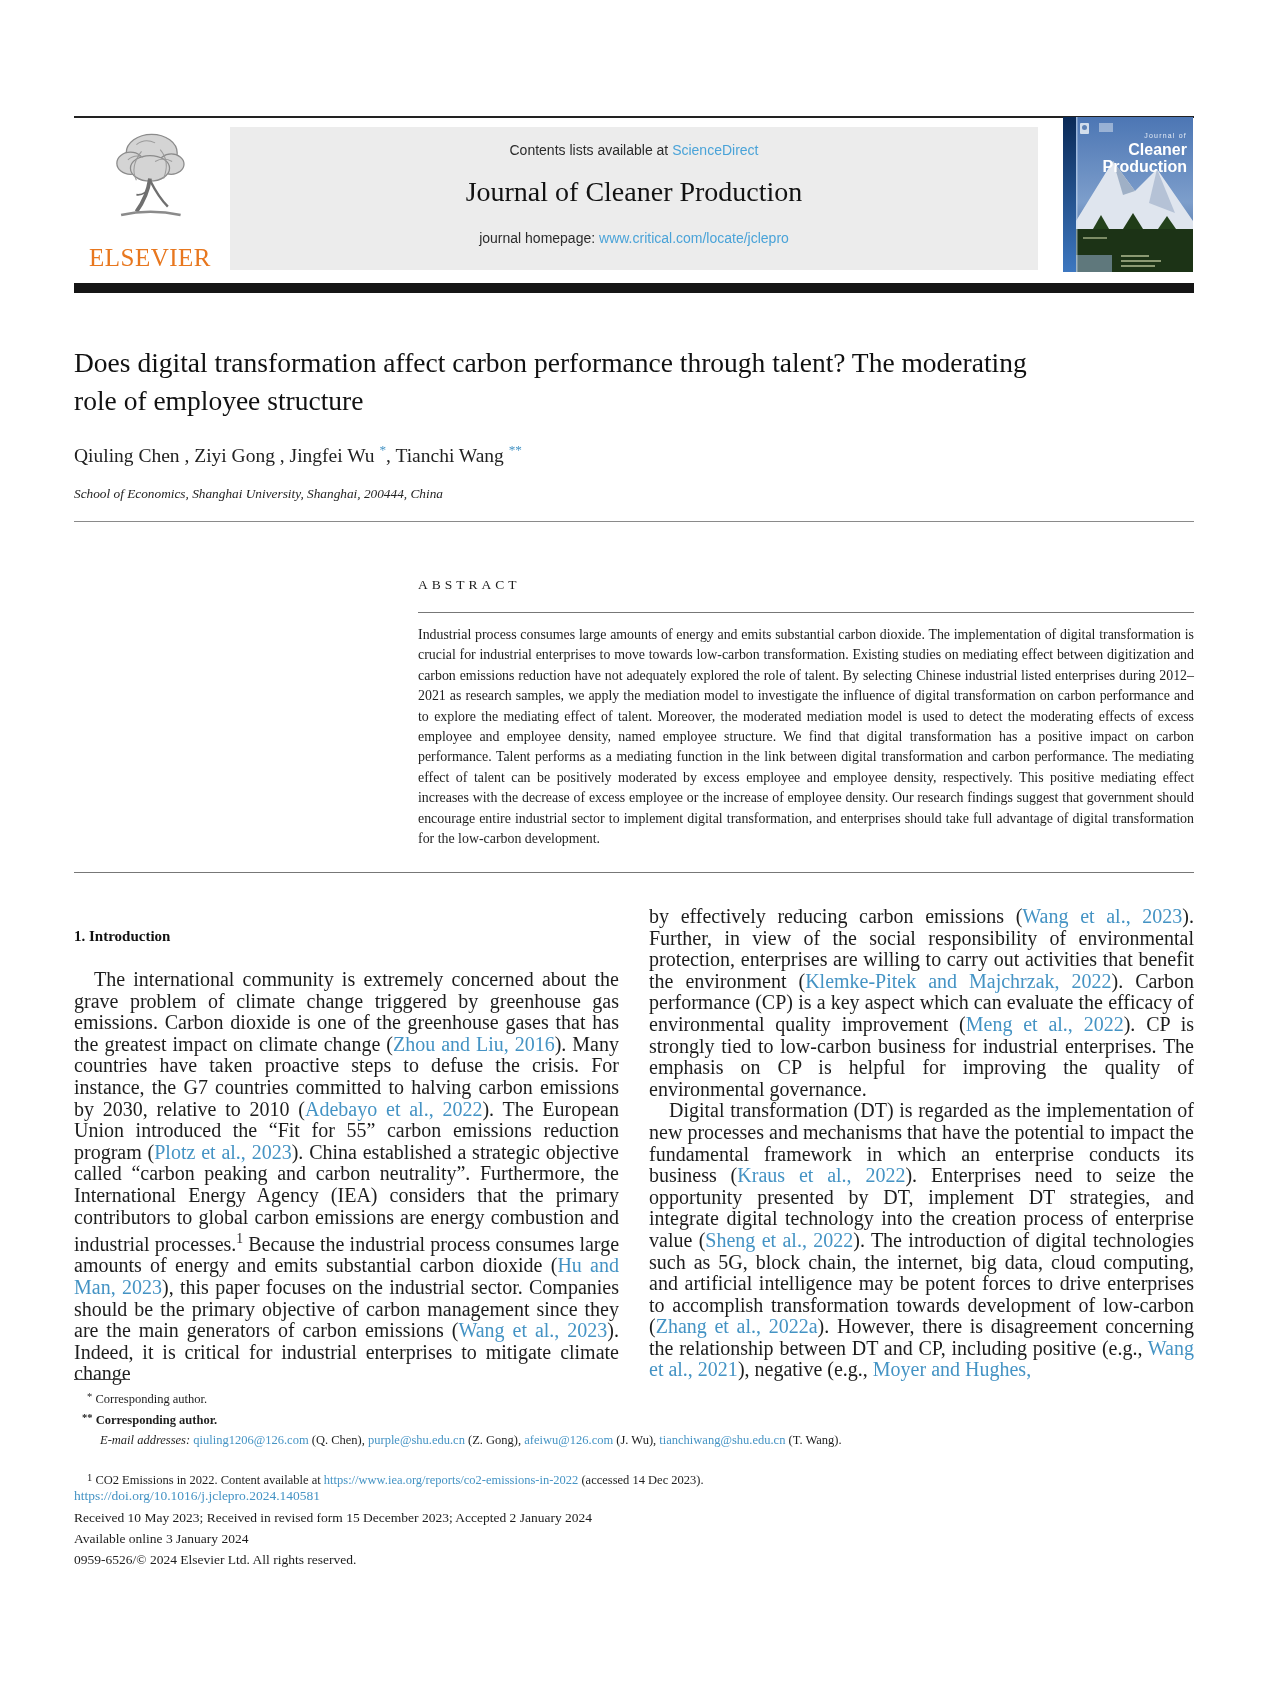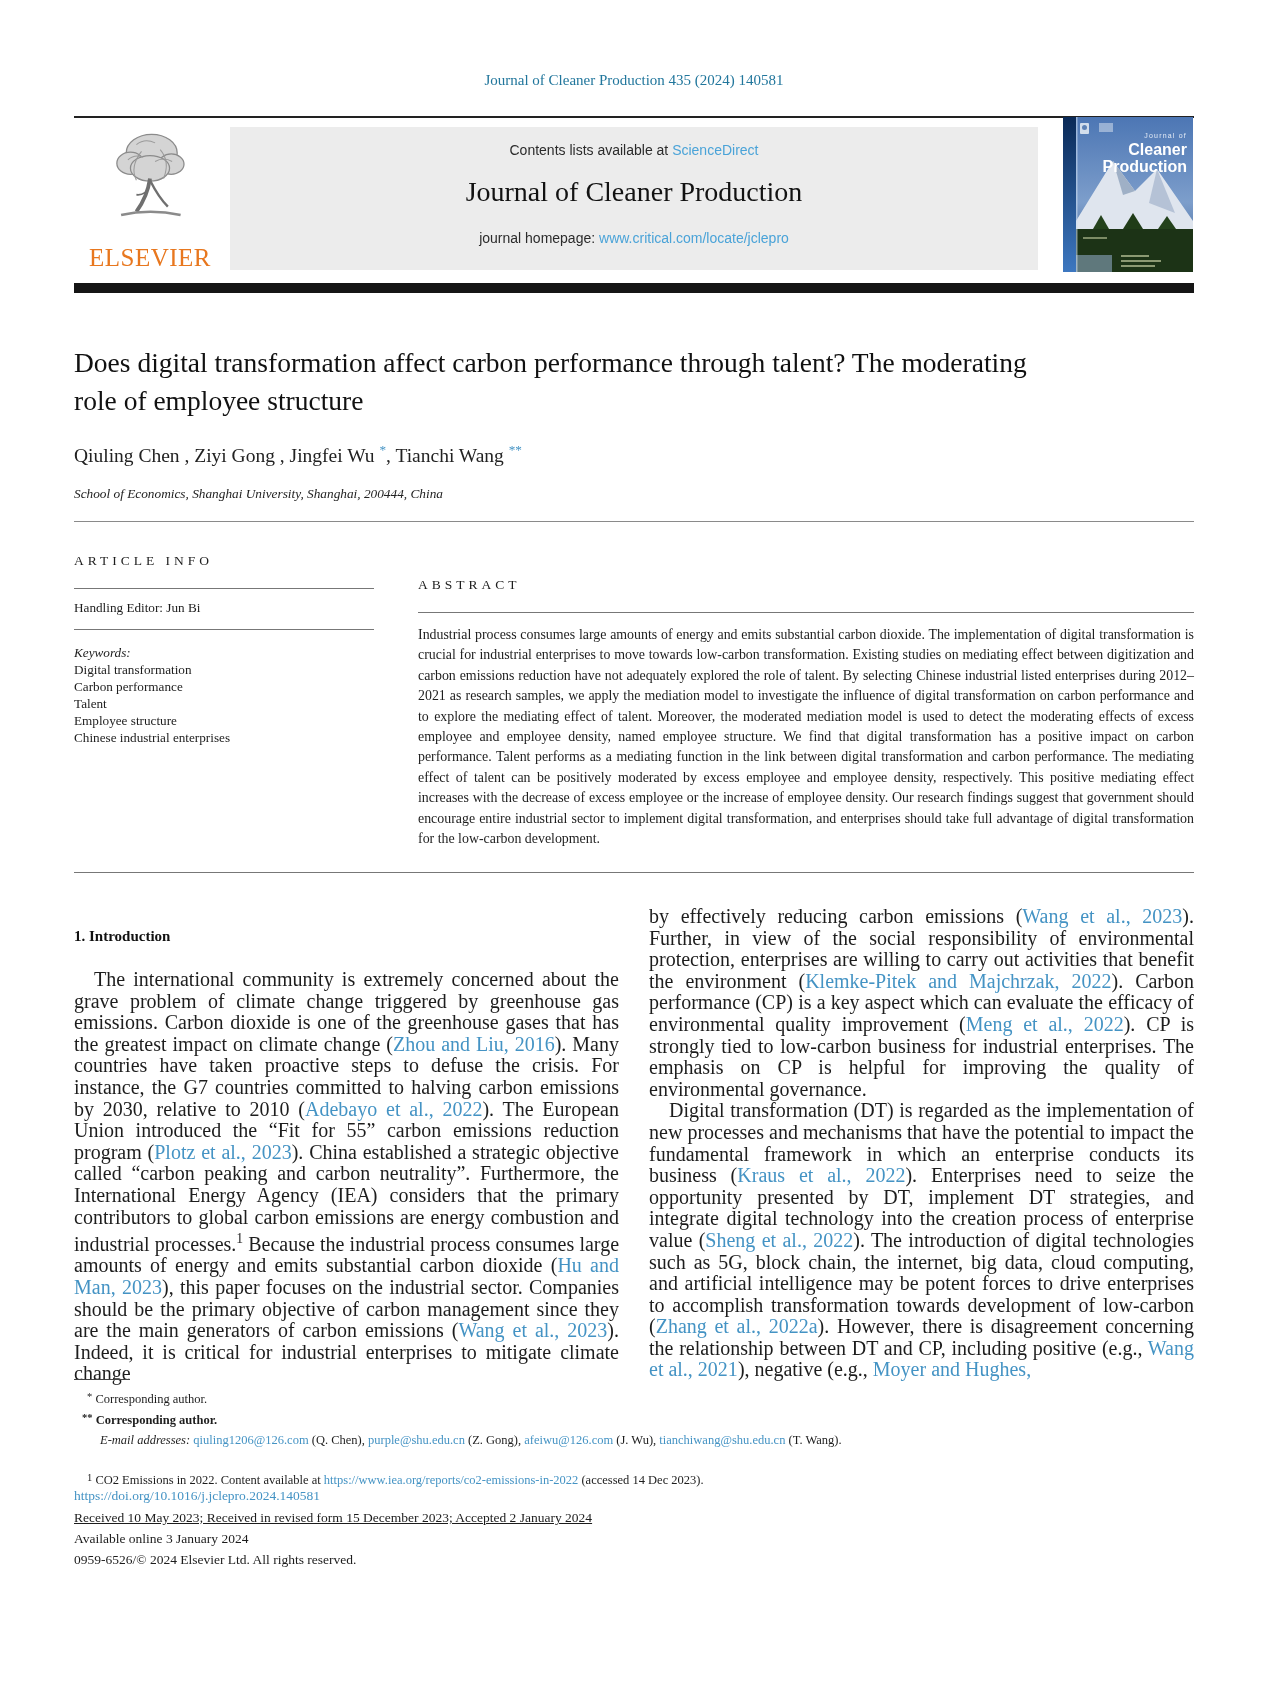--- a/index.html
+++ b/index.html
@@ -61,38 +61,37 @@
   
   .fn-rule{position:absolute;left:74px;top:1379px;width:56px;border-top:1px solid #444;}
   .footnotes{position:absolute;left:74px;top:1388px;width:1120px;font-size:12.5px;
              line-height:17.5px;color:#1d1d1d;}
   .fn-star{padding-left:13px;}
   .fn-dstar{padding-left:8px;font-weight:bold;}
   .fn-email{padding-left:26px;margin-top:3px;}
   .fn-co2{padding-left:13px;margin-top:19px;}
 
   .doi{position:absolute;left:74px;top:1488px;font-size:13.5px;color:#4493c4;}
-  .received{position:absolute;left:74px;top:1510px;font-size:13.5px;text-decoration:underline;}
+  .received{position:absolute;left:74px;top:1510px;font-size:13.5px;}
   .available{position:absolute;left:74px;top:1531px;font-size:13.5px;}
   .issn{position:absolute;left:74px;top:1552px;font-size:13.5px;}
 
   
   .link{color:#4493c4;}
   .link-hp{color:#4aa3d8;}
   .sup{vertical-align:super;font-size:0.68em;}
   .i{font-style:italic;}
   .fnmark{font-size:10.5px;vertical-align:3px;}
   .sup.link, .link.sup{color:#4493c4;}
 </style>
 </head>
 <body>
 
 <div class="page">
 
-  <div class="journal-ref">Journal of Cleaner Production 435 (2024) 140581</div>
   <div class="rule-top"></div>
 
   <div class="logo-block">
     <svg class="logo-tree" viewBox="0 0 120 118">
       <g stroke="#8b8b8b" stroke-width="1.5" fill="#d4d4d4">
         <ellipse cx="62" cy="32" rx="30" ry="22"></ellipse>
         <ellipse cx="37" cy="44" rx="16" ry="13"></ellipse>
         <ellipse cx="85" cy="45" rx="15" ry="12"></ellipse>
         <ellipse cx="60" cy="50" rx="23" ry="15"></ellipse>
       </g>
@@ -153,32 +152,20 @@
   </svg>
 
   <div class="black-bar"></div>
 
   <h1 class="title" style="font-weight:normal;margin:0;">Does digital transformation affect carbon performance through talent? The moderating role of employee structure</h1>
   <div class="authors"><span>Qiuling Chen , Ziyi Gong , Jingfei Wu </span><span class="link sup">*</span><span>, Tianchi Wang </span><span class="link sup">**</span></div>
   <div class="affiliation">School of Economics, Shanghai University, Shanghai, 200444, China</div>
 
   <div class="rule-2"></div>
 
-  <div class="info-col">
-    <div class="col-heading">ARTICLE INFO</div>
-    <hr class="thin-rule r1">
-    <div class="handling">Handling Editor: Jun Bi</div>
-    <hr class="thin-rule r2">
-    <div class="keywords-label">Keywords:</div>
-    <div class="keyword">Digital transformation</div>
-    <div class="keyword">Carbon performance</div>
-    <div class="keyword">Talent</div>
-    <div class="keyword">Employee structure</div>
-    <div class="keyword">Chinese industrial enterprises</div>
-  </div>
 
   <div class="abstract-col">
     <div class="col-heading">ABSTRACT</div>
     <hr class="thin-rule r1">
     <div class="abstract-text">Industrial process consumes large amounts of energy and emits substantial carbon dioxide. The implementation of digital transformation is crucial for industrial enterprises to move towards low-carbon transformation. Existing studies on mediating effect between digitization and carbon emissions reduction have not adequately explored the role of talent. By selecting Chinese industrial listed enterprises during 2012–2021 as research samples, we apply the mediation model to investigate the influence of digital transformation on carbon performance and to explore the mediating effect of talent. Moreover, the moderated mediation model is used to detect the moderating effects of excess employee and employee density, named employee structure. We find that digital transformation has a positive impact on carbon performance. Talent performs as a mediating function in the link between digital transformation and carbon performance. The mediating effect of talent can be positively moderated by excess employee and employee density, respectively. This positive mediating effect increases with the decrease of excess employee or the increase of employee density. Our research findings suggest that government should encourage entire industrial sector to implement digital transformation, and enterprises should take full advantage of digital transformation for the low-carbon development.</div>
   </div>
 
   <div class="rule-3"></div>
 
   <div class="body-col-left">

